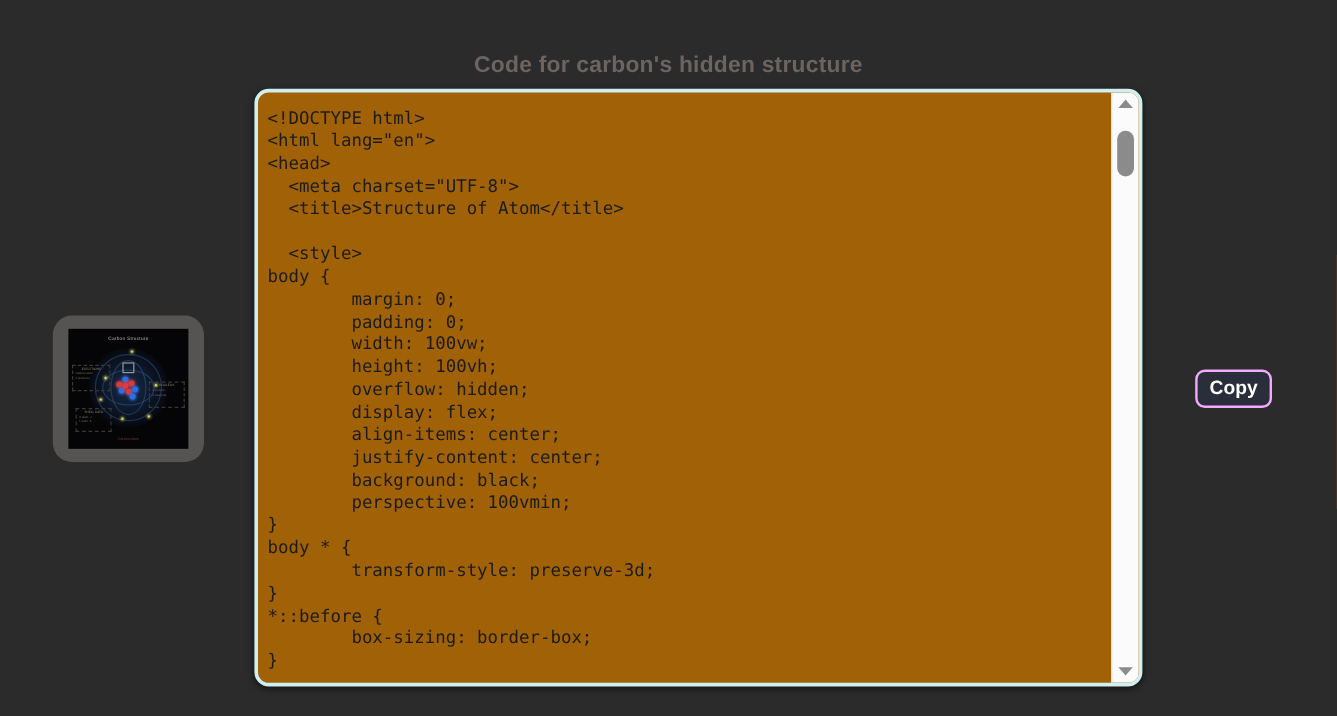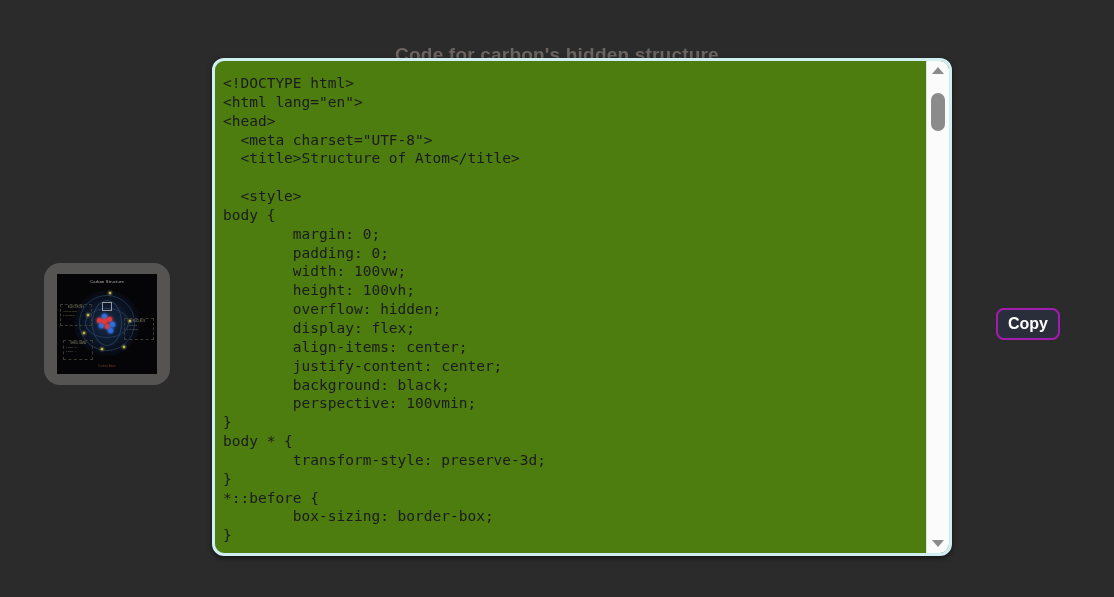--- a/index.html
+++ b/index.html
@@ -149,25 +149,25 @@
     width: 10px;
     height: 9px;
     border: 0.5px solid #9a9a9a;
     box-sizing: border-box;
   }
 
   
   #code-panel {
     position: absolute;
     left: 212px;
-    top: 58px;
+    top: 74px;
     width: 740px;
     height: 498px;
     box-sizing: border-box;
-    background: #4d7c0f;
+    background: #a16207;
     border: 3px solid #cfeff2;
     border-radius: 12px;
     box-shadow: 0 2px 5px rgba(0,0,0,0.55);
     overflow: hidden;
   }
   #code-text {
     position: absolute;
     left: 0;
     top: 0;
     width: 712px;
@@ -230,21 +230,21 @@
   
   #copy-button {
     position: absolute;
     left: 996px;
     top: 308px;
     width: 64px;
     height: 32px;
     box-sizing: border-box;
     background: #2a2d3a;
     color: #ffffff;
-    border: 2px solid #a21caf;
+    border: 2px solid #f0abfc;
     border-radius: 8px;
     font-family: "Liberation Sans", sans-serif;
     font-size: 16px;
     font-weight: bold;
     cursor: pointer;
     padding: 0;
     line-height: 1;
   }
 </style>
 </head>

